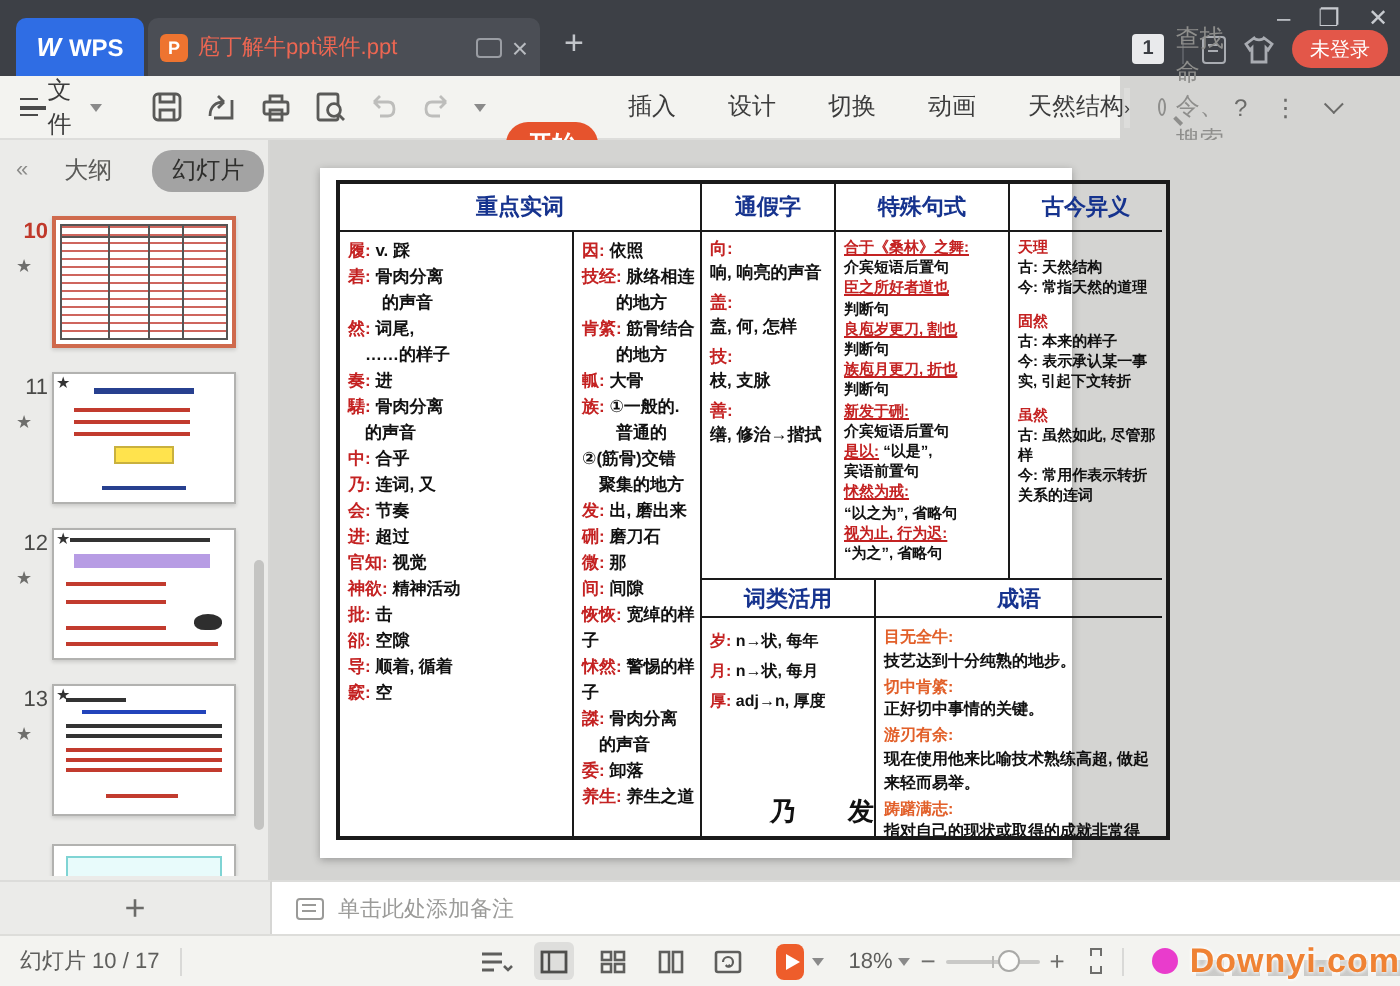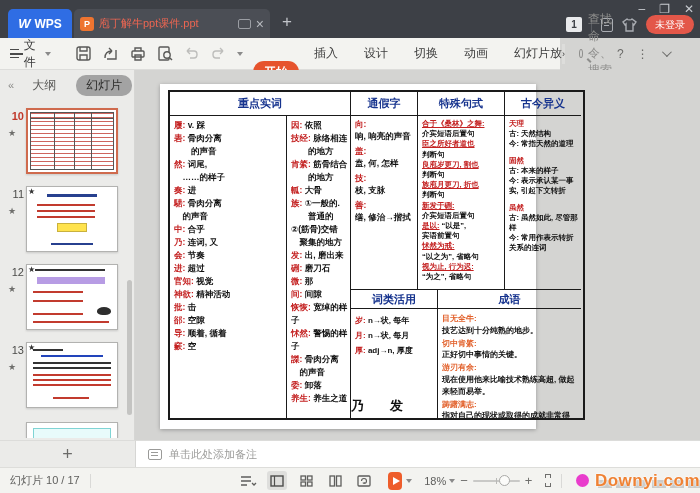--- a/index.html
+++ b/index.html
@@ -138,21 +138,21 @@
   .cC .en{font-size:8.5px;line-height:11.5px;margin-bottom:4px;}
   .cD .en{font-size:7.5px;line-height:10.2px;}
   .cD .en .t{text-decoration:underline;}
   .cE .en{font-size:7.5px;line-height:10px;margin-bottom:7px;}
   .sub-h{height:19px;border-bottom:1.5px solid #1a1a1a;font-size:11px;font-weight:bold;
     color:#16338e;text-align:center;padding-top:2px;}
   .sub-body{padding:4px 2px 0 4px;font-weight:bold;}
   .cF .en{font-size:8px;line-height:15px;}
   .cG .en{font-size:8px;line-height:11.8px;margin-bottom:1px;}
   .cG .en .t{color:#e2602a;}
-  .naifa{position:absolute;left:0;bottom:3px;width:100%;text-align:left;font-size:13px;
+  .naifa{position:absolute;left:0;bottom:3px;width:100%;text-align:right;font-size:13px;
     font-weight:bold;color:#111;}
 
   
   .addrow{position:absolute;left:0;top:440px;width:136px;height:27px;background:#ebebe9;
     border-right:1px solid #d6d6d4;border-top:1px solid #dcdcda;display:flex;align-items:center;justify-content:center;}
   .addbtn{font-size:18px;color:#6b6b69;cursor:pointer;line-height:16px;}
   .notes{position:absolute;left:136px;top:440px;width:564px;height:27px;background:#fff;
     border-top:1px solid #dcdcda;display:flex;align-items:center;gap:7px;padding-left:12px;}
   .nicon{width:14px;height:11px;border:1.5px solid #9a9a98;border-radius:2px;position:relative;flex:none;}
   .nicon:after{content:"";position:absolute;left:2px;top:2px;width:7px;height:1px;background:#9a9a98;box-shadow:0 3px 0 #9a9a98;}
@@ -267,21 +267,21 @@
             <path d="M12 4 H5 C2.5 4 2 6 2 7.5 C2 9 2.5 11 5 11 H9 M12 4 L9 1 M12 4 L9 7" fill="none" stroke="#bdbdbb" stroke-width="1.4"></path>
           </svg>
       </span>
       <span class="caret"></span>
     </div>
     <div class="mtab sel">开始</div>
     <div class="mtab">插入</div>
     <div class="mtab">设计</div>
     <div class="mtab">切换</div>
     <div class="mtab">动画</div>
-    <div class="mtab" style="padding-right:2px;">幻灯片放</div>
+    <div class="mtab" style="padding-right:2px;">天然结构</div>
     <div class="rib-chev">›</div>
     <div class="msearch">
       <span class="mglass"></span>
       <span>查找命令、搜索模板</span>
     </div>
     <div class="mright">
       <span>?</span>
       <span>⋮</span>
       <span class="caret-v"></span>
     </div>

